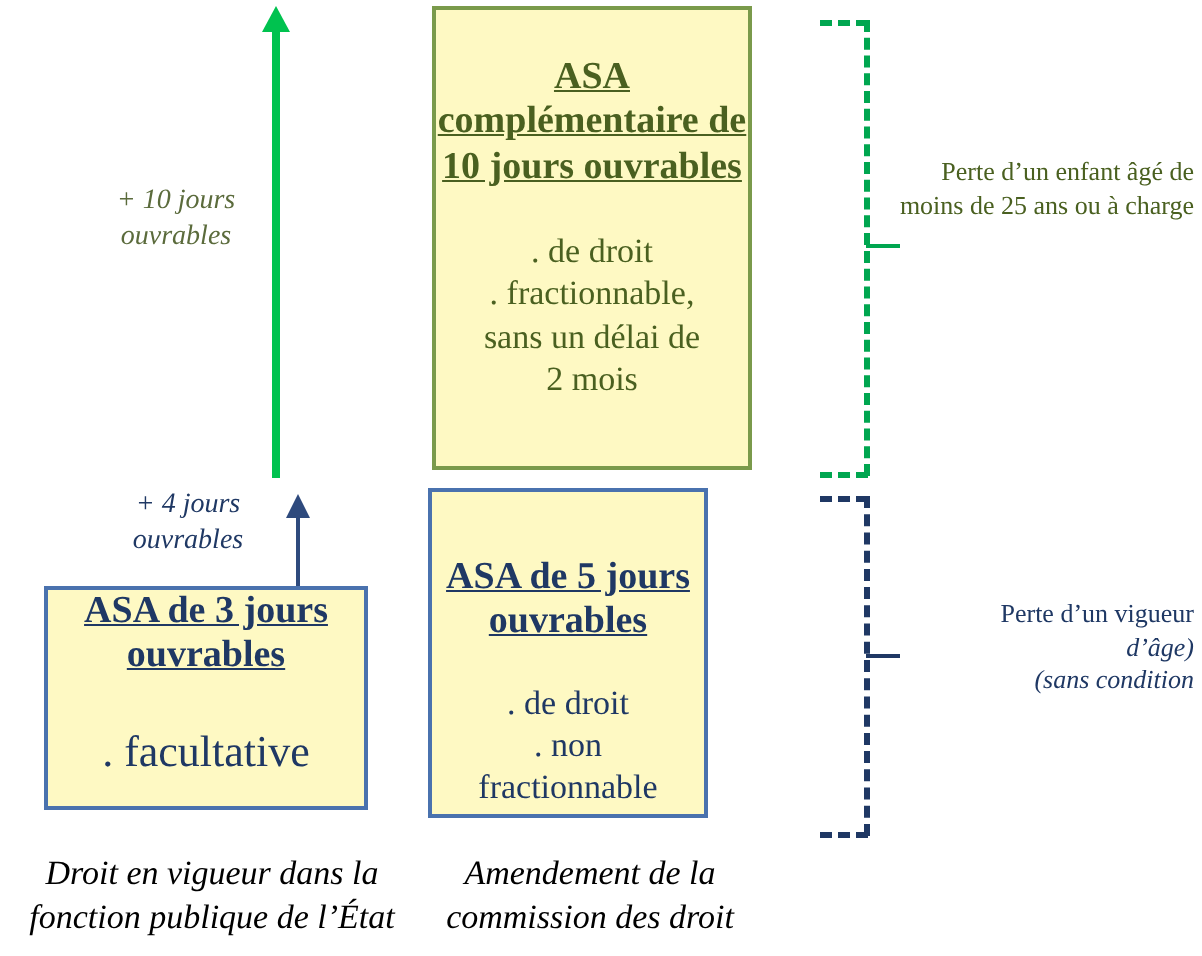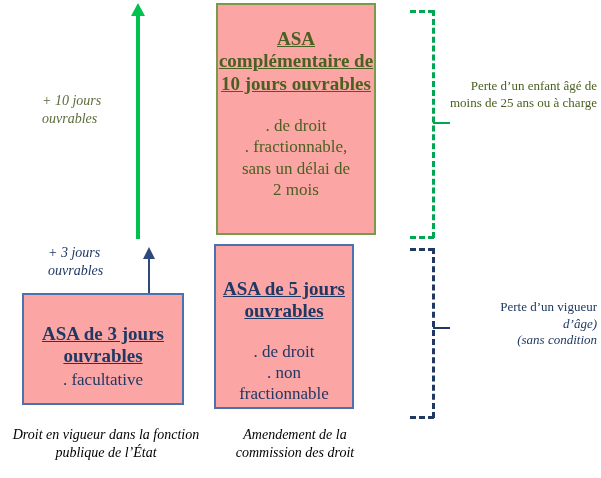--- a/index.html
+++ b/index.html
@@ -14,21 +14,21 @@
     background: #ffffff;
     font-family: "Liberation Serif", "DejaVu Serif", serif;
     overflow: hidden;
   }
 
   
   .box {
     position: absolute;
     box-sizing: border-box;
     text-align: center;
-    background: #fca5a5;
+    background: #fef9c3;
   }
   .box-green {
     border: 2px solid #7A9A4B;
     color: #4A6020;
   }
   .box-blue {
     border: 2px solid #4A72AE;
     color: #1F3864;
   }
   .box-title {
@@ -61,24 +61,24 @@
   }
   #box-blue-5 .box-title { font-size: 19px; }
   #box-blue-5 .box-body { font-size: 17px; margin-top: 18px; }
 
   
   #box-blue-3 {
     left: 22px;
     top: 293px;
     width: 162px;
     height: 112px;
-    padding-top: 28px;
+    padding-top: 0;
   }
   #box-blue-3 .box-title { font-size: 19px; }
-  #box-blue-3 .box-body { font-size: 17px; margin-top: 1px; }
+  #box-blue-3 .box-body { font-size: 22px; margin-top: 22px; }
 
   
   .arrow-shaft {
     position: absolute;
   }
   #arrow-green-shaft {
     left: 136px;
     top: 14px;
     width: 4px;
     height: 225px;
@@ -108,20 +108,21 @@
     width: 0;
     height: 0;
     border-left: 6px solid transparent;
     border-right: 6px solid transparent;
     border-bottom: 12px solid #2E4A7D;
   }
 
   
   .arrow-label {
     position: absolute;
+    text-align: center;
     font-style: italic;
     font-size: 14px;
     line-height: 1.3;
   }
   #label-plus10 {
     left: 42px;
     top: 92px;
     width: 92px;
     color: #5B6B3C;
   }
@@ -207,21 +208,21 @@
   }
   #caption-navy .italic-part {
     font-style: italic;
   }
 
   
   .bottom-caption {
     position: absolute;
     text-align: center;
     font-style: italic;
-    font-size: 14px;
+    font-size: 17px;
     line-height: 1.3;
     color: #000000;
   }
   #bottom-caption-left {
     left: 8px;
     top: 426px;
     width: 196px;
   }
   #bottom-caption-right {
     left: 212px;
@@ -233,21 +234,21 @@
 <body>
 
 <div id="canvas">
 
   <div id="arrow-green-head"></div>
   <div id="arrow-green-shaft" class="arrow-shaft"></div>
   <div id="label-plus10" class="arrow-label">+ 10 jours ouvrables</div>
 
   <div id="arrow-navy-head"></div>
   <div id="arrow-navy-shaft" class="arrow-shaft"></div>
-  <div id="label-plus2" class="arrow-label">+ 3 jours ouvrables</div>
+  <div id="label-plus2" class="arrow-label">+ 4 jours ouvrables</div>
 
   <div id="box-green-asa" class="box box-green">
     <div class="box-title">ASA complémentaire de 10 jours ouvrables</div>
     <div class="box-body">
       <div>. de droit</div>
       <div>. fractionnable,</div>
       <div>sans un délai de</div>
       <div>2 mois</div>
     </div>
   </div>

